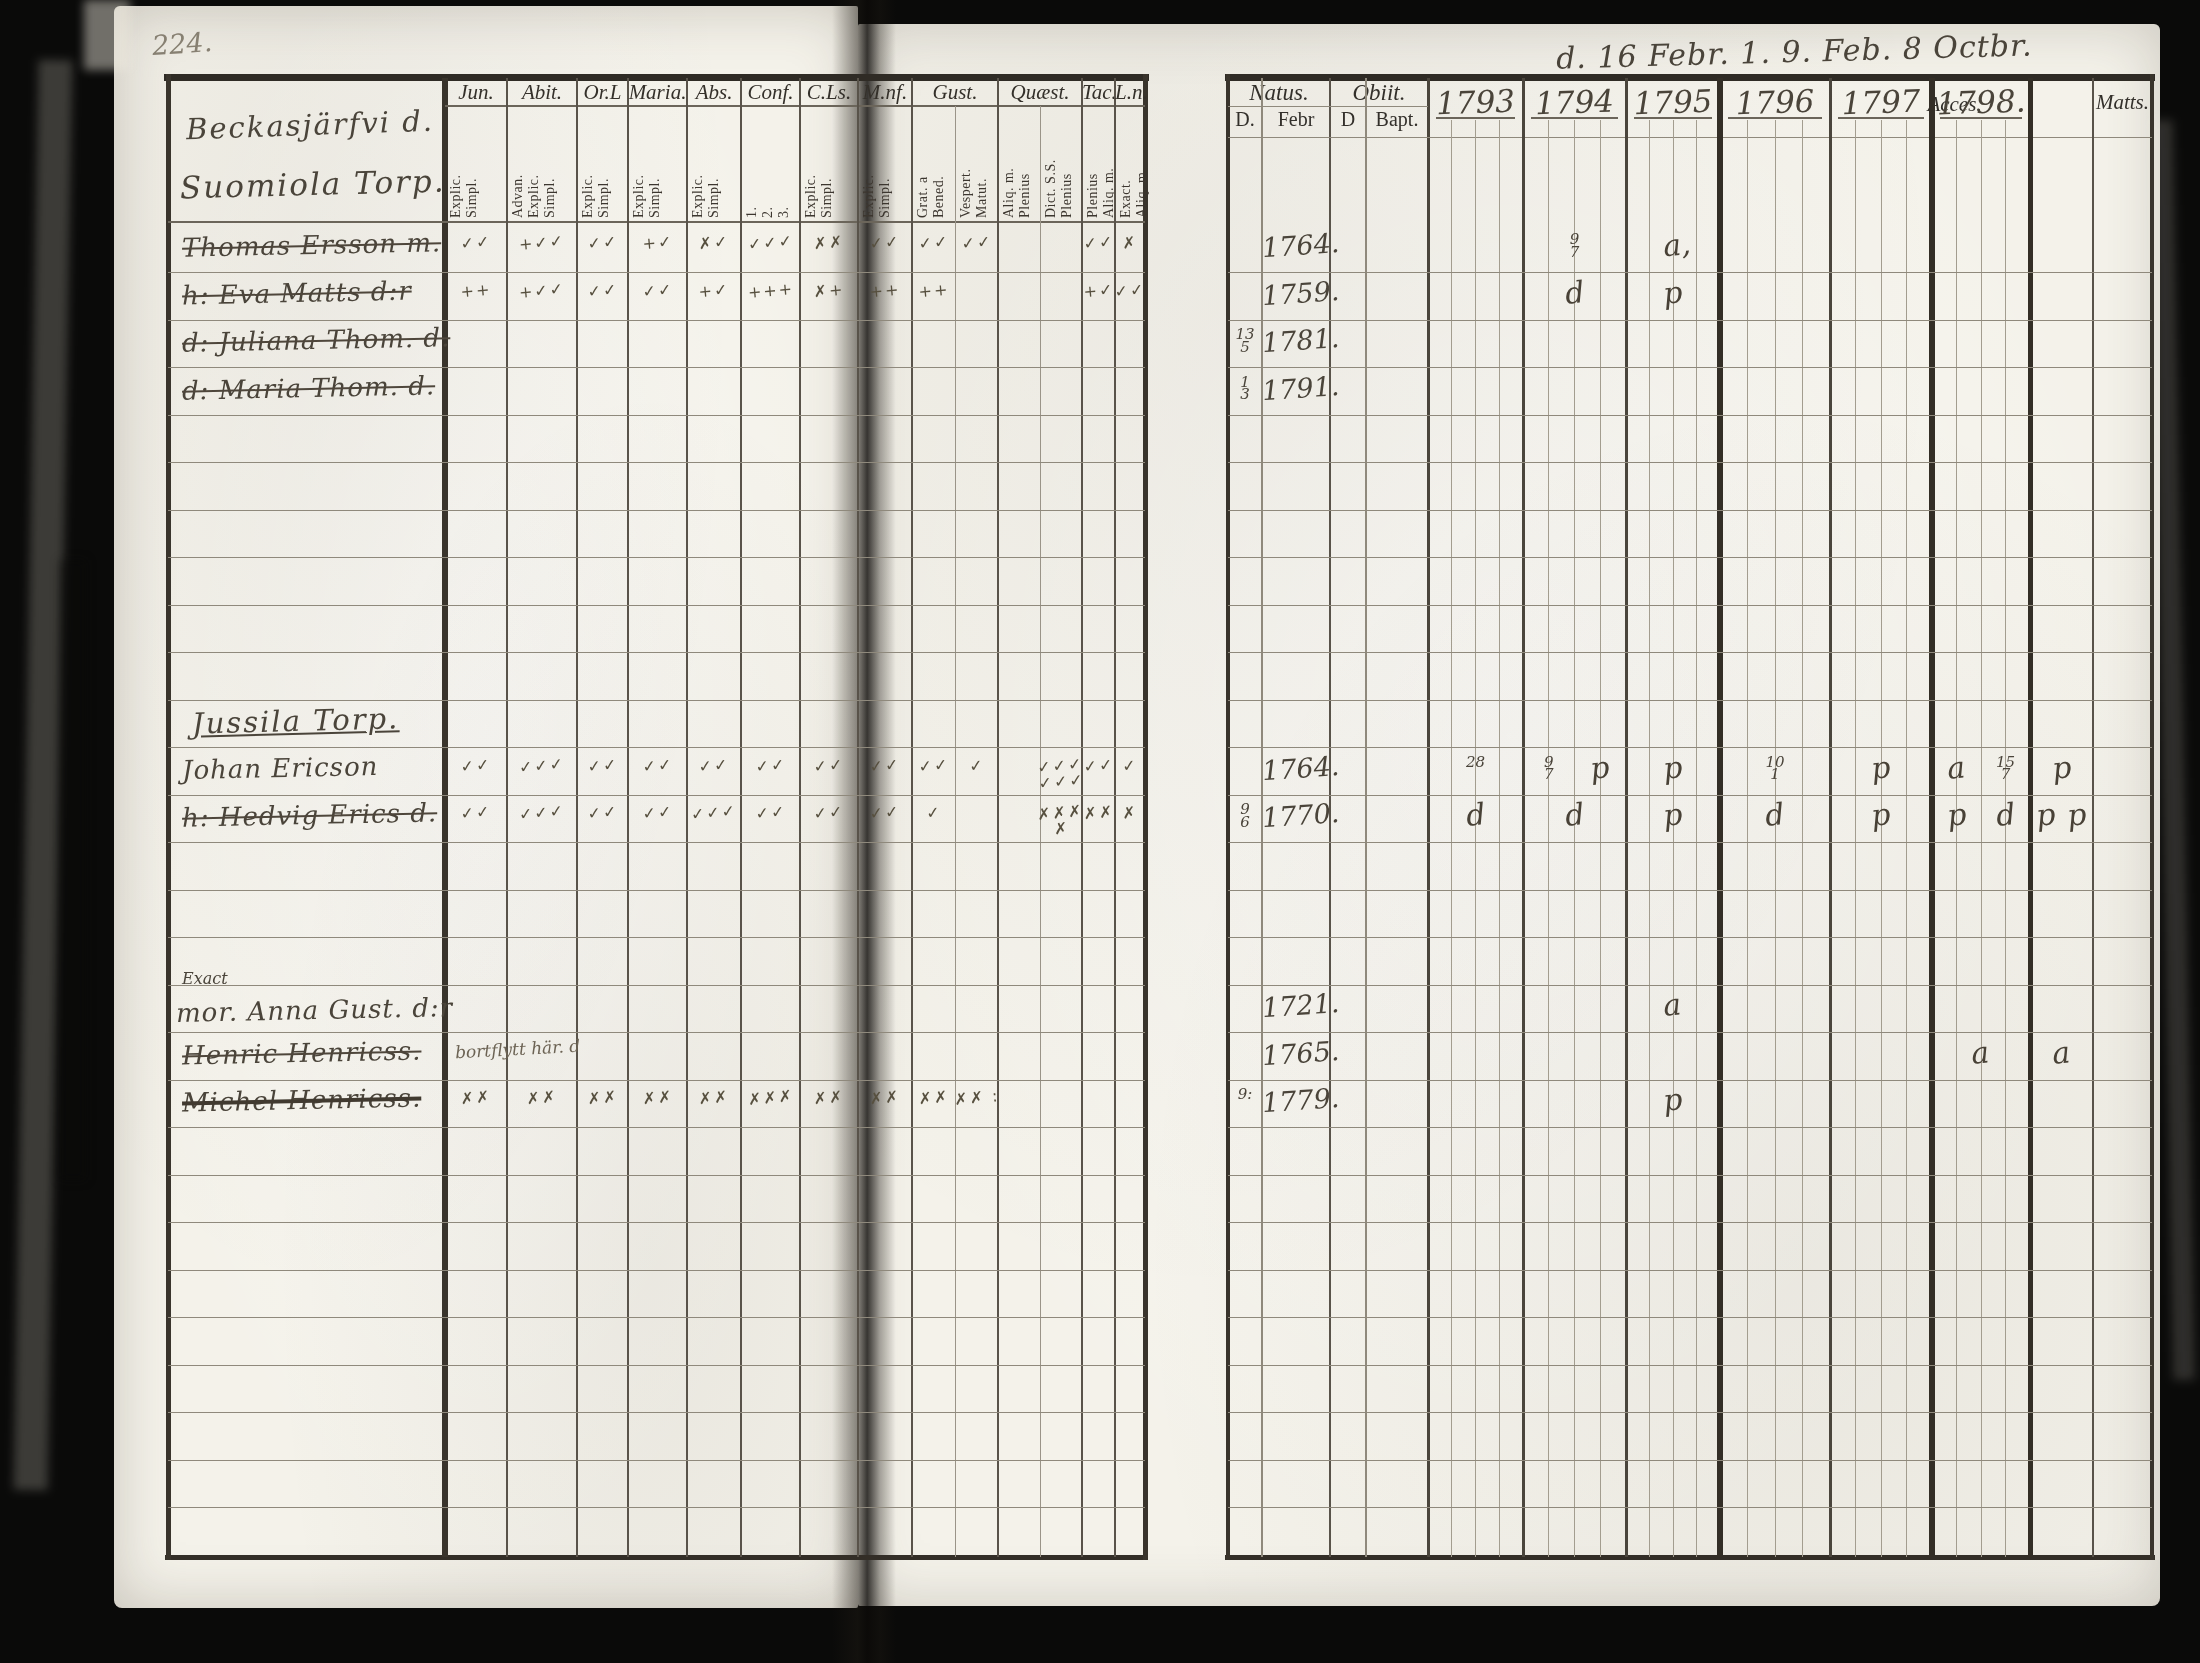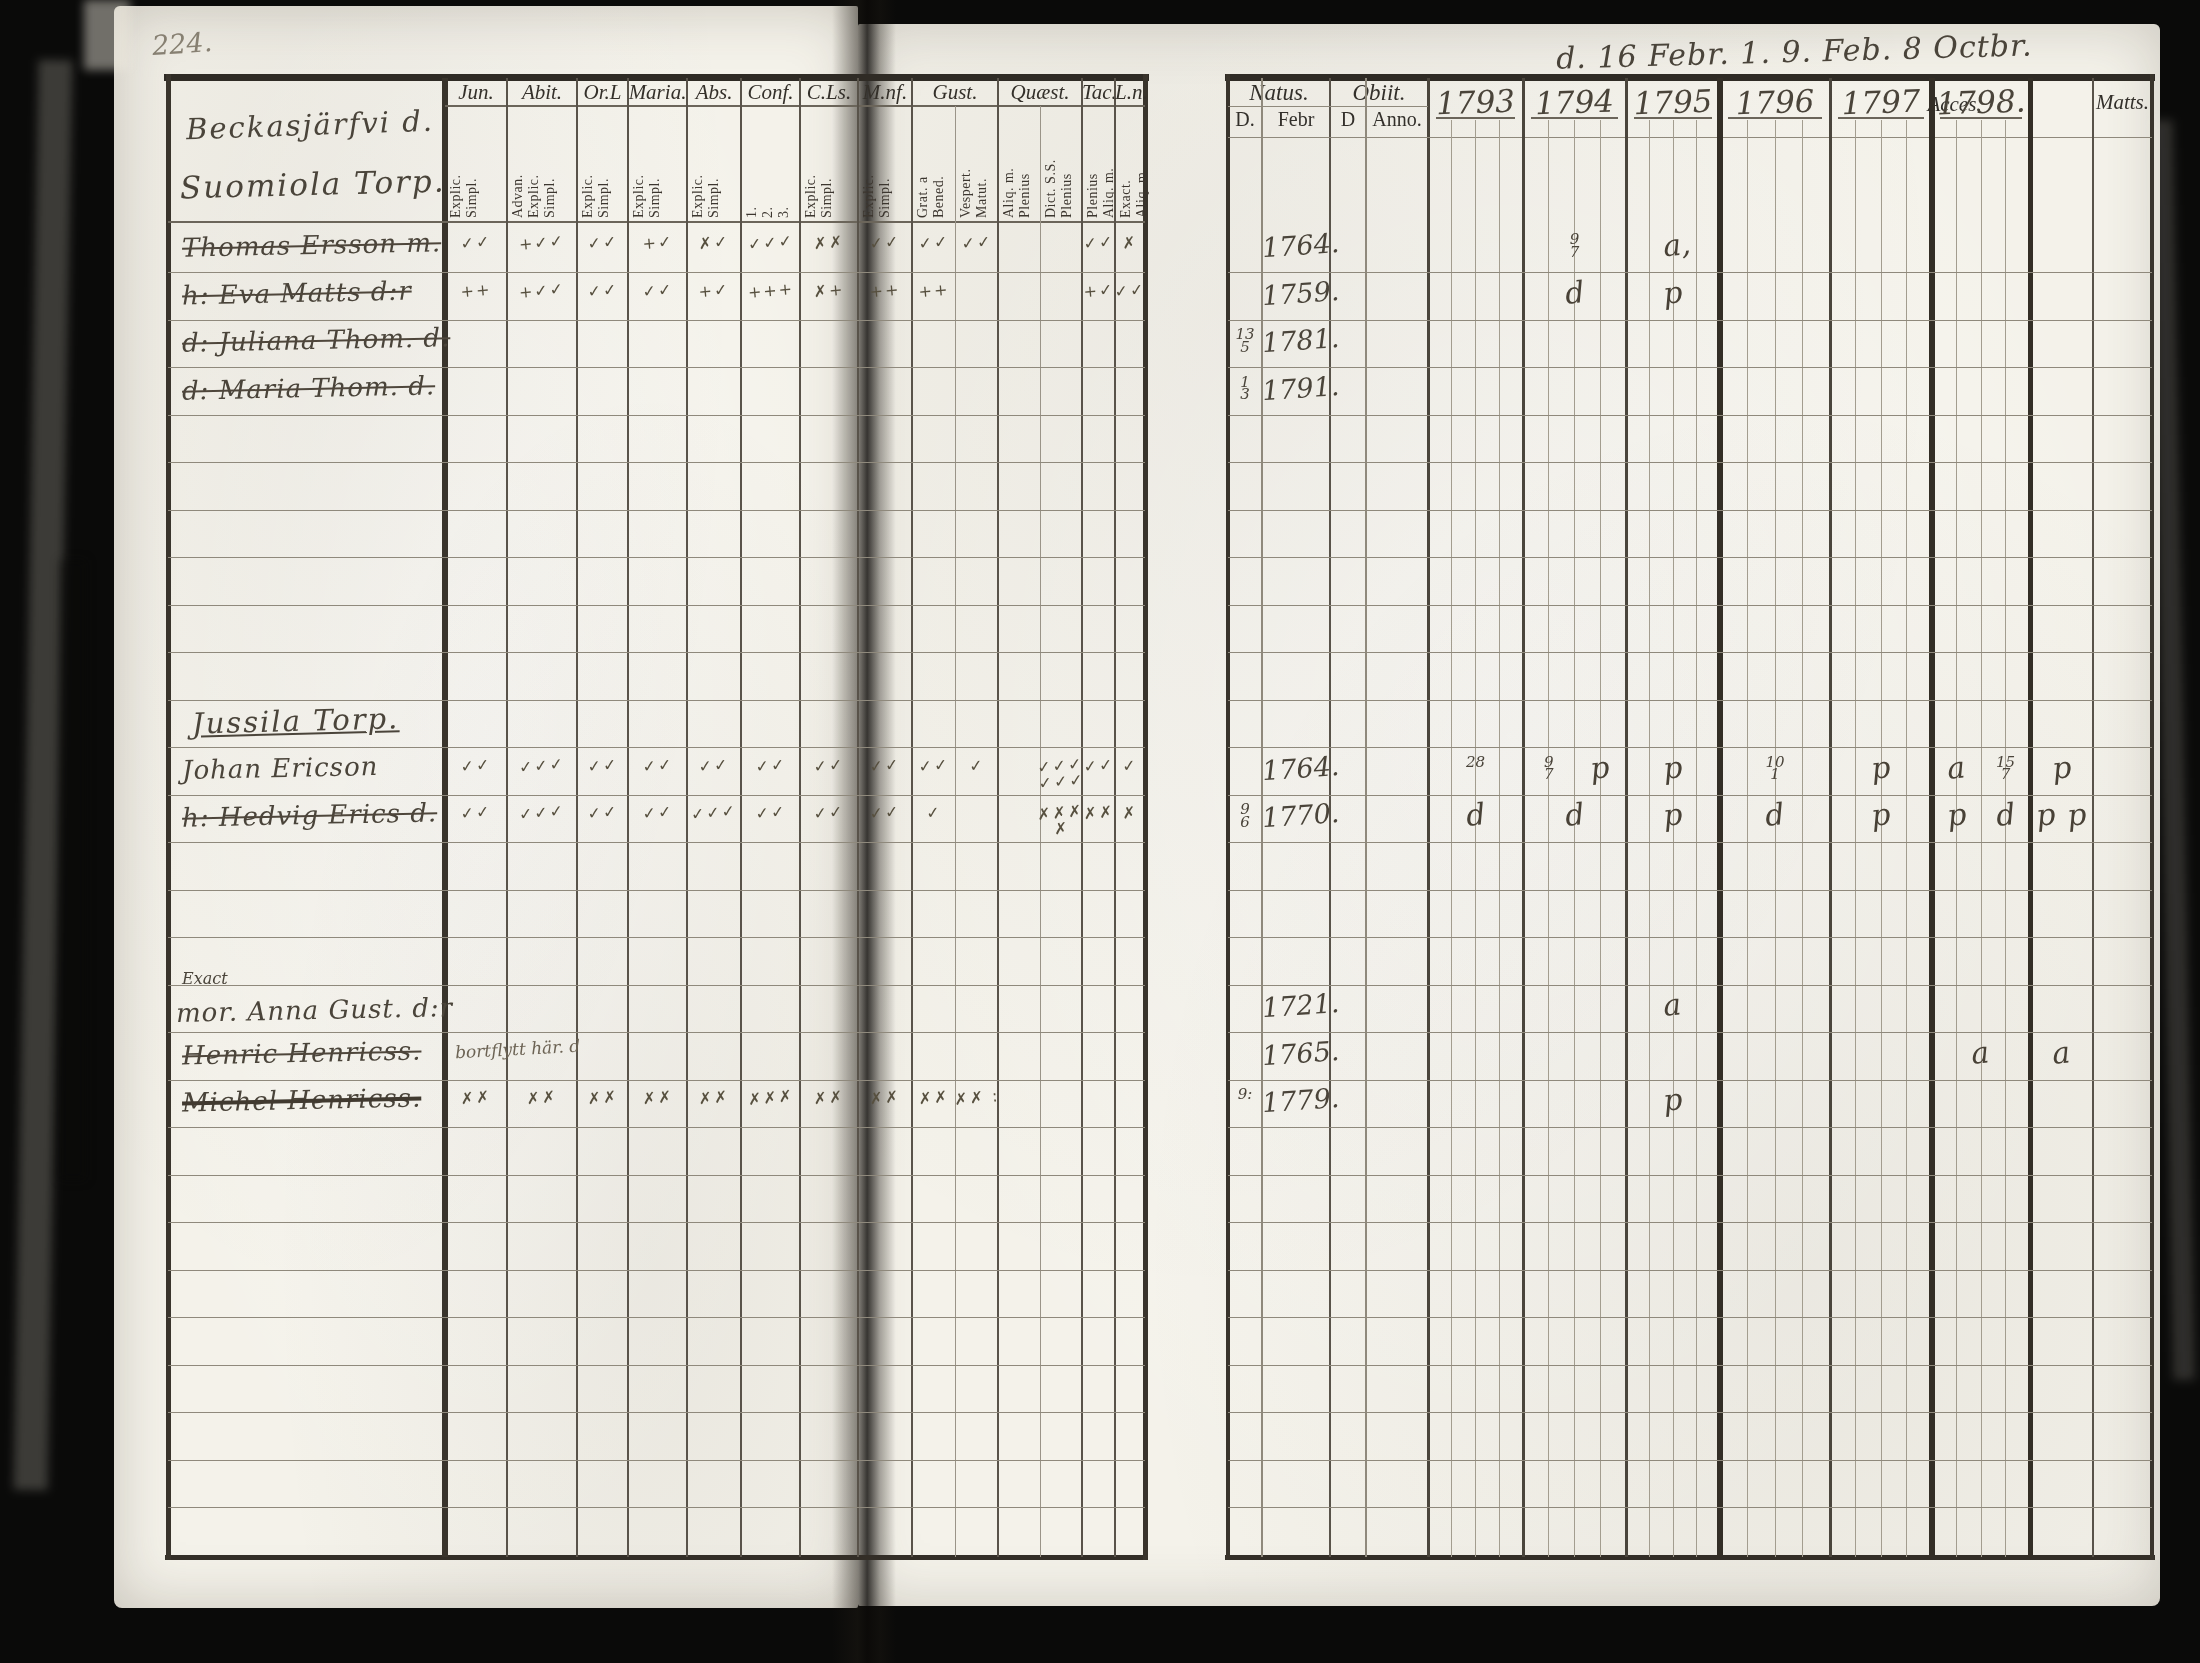--- a/index.html
+++ b/index.html
@@ -52,21 +52,21 @@
   <div class="hw" style="position:absolute;left:152px;top:28px;font-size:27px;color:#878072;transform:rotate(-4deg);">224.</div>
   <div class="hw" style="position:absolute;left:186px;top:108px;font-size:29px;letter-spacing:2px;transform:rotate(-2deg);">Beckasjärfvi d.</div>
   <div class="hw" style="position:absolute;left:180px;top:166px;font-size:31px;letter-spacing:2px;transform:rotate(-1.5deg);">Suomiola Torp.</div>
   <div class="hw annot" style="left:1556px;top:34px;">d. 16 Febr. 1. 9. Feb. 8 Octbr.</div>
 
   <div class="hdrserif" style="left:1228px;top:80px;width:102px;font-style:italic;font-size:23px;">Natus.</div>
   <div class="hdrserif" style="left:1330px;top:80px;width:98px;font-style:italic;font-size:23px;">Obiit.</div>
   <div class="hdrserif" style="left:1228px;top:108px;width:34px;font-size:20px;">D.</div>
   <div class="hdrserif" style="left:1262px;top:108px;width:68px;font-size:20px;">Febr</div>
   <div class="hdrserif" style="left:1330px;top:108px;width:36px;font-size:20px;">D</div>
-  <div class="hdrserif" style="left:1366px;top:108px;width:62px;font-size:20px;">Anno.</div>
+  <div class="hdrserif" style="left:1366px;top:108px;width:62px;font-size:20px;">Bapt.</div>
   <div class="hdrserif" style="left:1923px;top:92px;width:63px;font-style:italic;font-size:21px;">Acces.</div>
   <div class="hdrserif" style="left:2093px;top:90px;width:59px;font-style:italic;font-size:21px;">Matts.</div>
 <div class="ln" style="left: 164px; top: 73.5px; width: 985px; height: 7px; background: rgb(47, 43, 37);"></div>
     <div class="ln" style="left: 165px; top: 1554.5px; width: 983px; height: 5px; background: rgb(51, 46, 39);"></div>
     <div class="ln" style="left: 165.5px; top: 74px; width: 5px; height: 1486px; background: rgb(57, 52, 44);"></div>
     <div class="ln" style="left: 1142.5px; top: 74px; width: 5px; height: 1486px; background: rgb(57, 52, 44);"></div>
     <div class="ln" style="left: 442px; top: 78px; width: 6px; height: 1479px; background: rgb(57, 52, 44);"></div>
     <div class="ln" style="left: 445px; top: 105px; width: 700px; height: 2px; background: rgb(107, 101, 90);"></div>
     <div class="ln" style="left: 168px; top: 221px; width: 977px; height: 2px; background: rgb(107, 101, 90);"></div>
     <div class="vlabel" style="left: 448px; top: 110px; width: 56px; height: 108px;">Explic.

